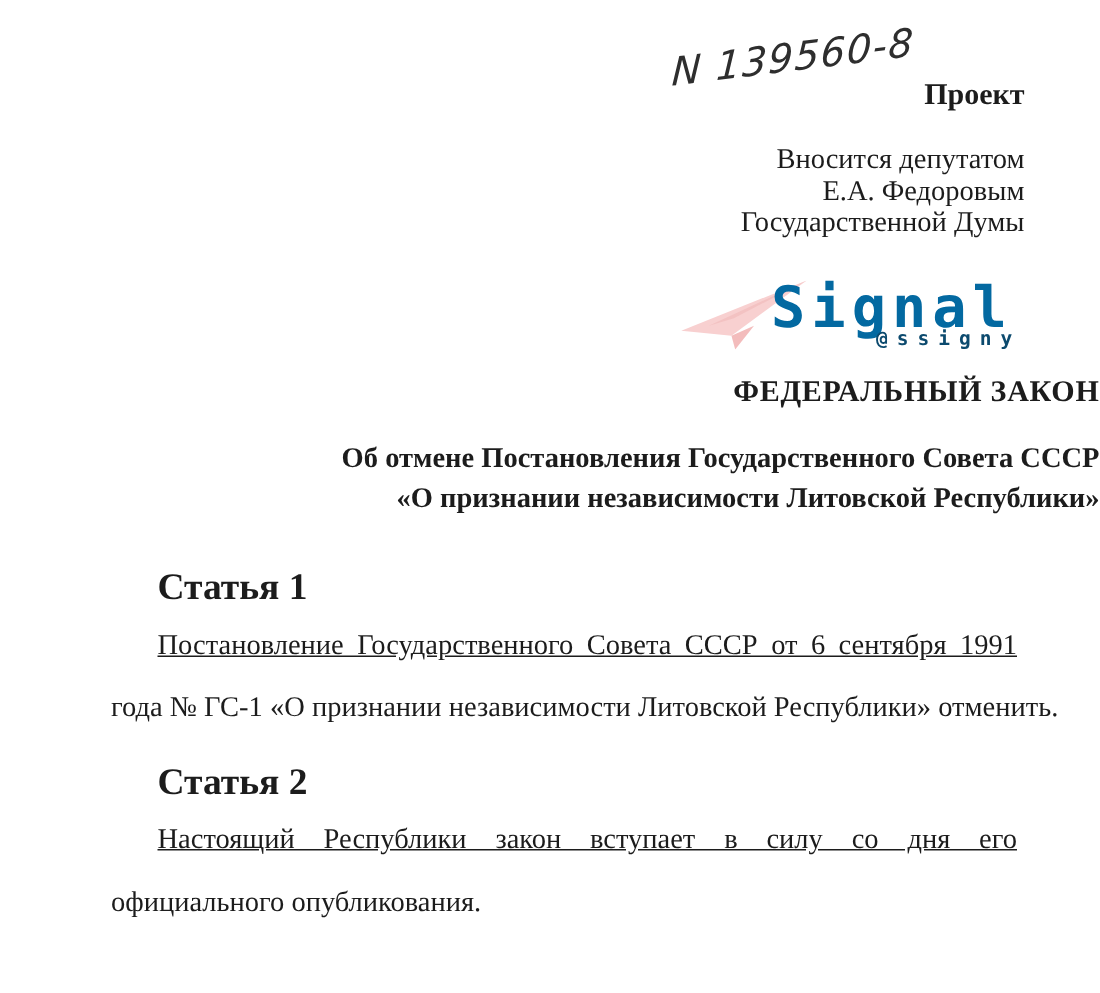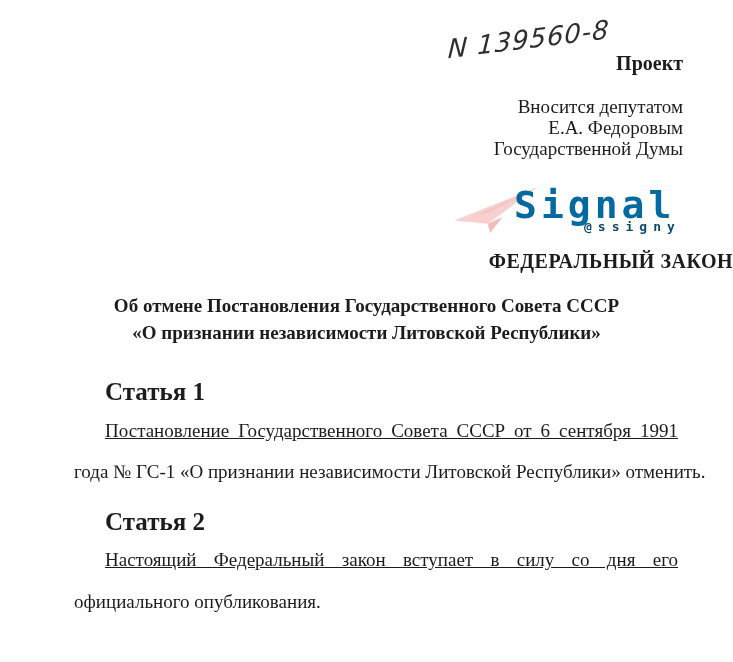--- a/index.html
+++ b/index.html
@@ -69,21 +69,21 @@
   .law-title{
     position:absolute;left:0;top:250px;width:733px;
     text-align:right;
     font-weight:bold;
     font-size:20px;
     letter-spacing:0.5px;
   }
 
   .law-subtitle{
     position:absolute;left:0;top:292px;width:733px;
-    text-align:center;
+    text-align:right;
     font-weight:bold;
     font-size:19px;
     line-height:27px;
   }
 
   .article-heading{
     position:absolute;left:105px;
     font-weight:bold;
     font-size:25px;
     white-space:nowrap;
@@ -145,16 +145,16 @@
     <div>«О признании независимости Литовской Республики»</div>
   </div>
 
   <div id="art1-head" class="article-heading">Статья 1</div>
 
   <div id="art1-l1" class="para-line justified">Постановление Государственного Совета СССР от 6 сентября 1991</div>
   <div id="art1-l2" class="para-line flush">года № ГС-1 «О признании независимости Литовской Республики» отменить.</div>
 
   <div id="art2-head" class="article-heading">Статья 2</div>
 
-  <div id="art2-l1" class="para-line justified">Настоящий Федеральный закон вступает в силу со дня его</div>
+  <div id="art2-l1" class="para-line justified">Настоящий Республики закон вступает в силу со дня его</div>
   <div id="art2-l2" class="para-line flush">официального опубликования.</div>
 
 </div>
 
 </body></html>

